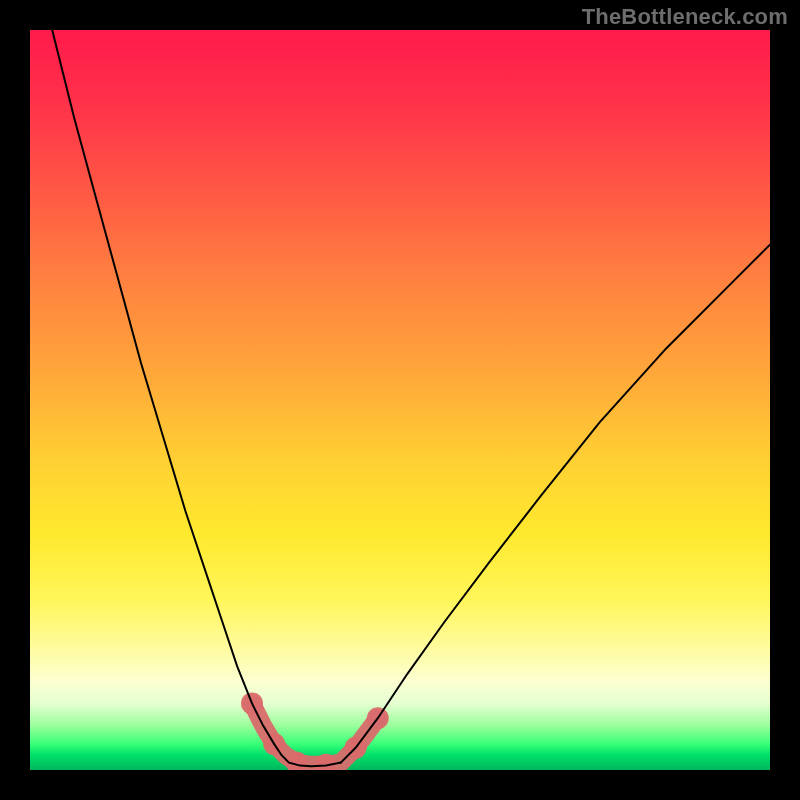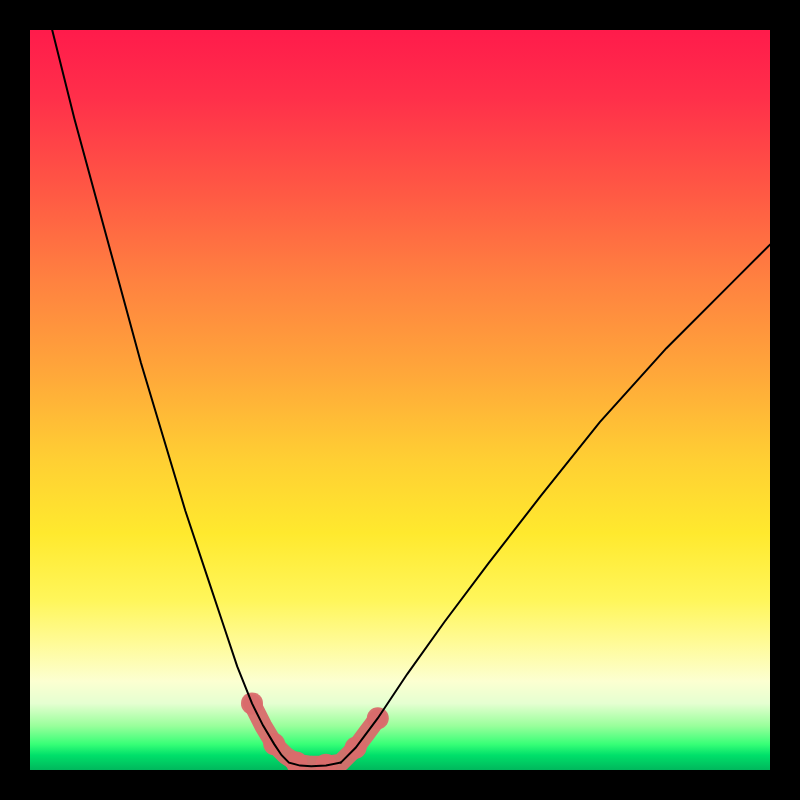--- a/index.html
+++ b/index.html
@@ -92,13 +92,14 @@
           <circle class="marker-dot" cx="244.2" cy="714.1" r="11"></circle>
           <circle class="marker-dot" cx="266.4" cy="732.6" r="11"></circle>
           <circle class="marker-dot" cx="296.0" cy="734.8" r="11"></circle>
           <circle class="marker-dot" cx="325.6" cy="717.8" r="11"></circle>
           <circle class="marker-dot" cx="347.8" cy="688.2" r="11"></circle>
         </g>
       <path id="left-curve" class="curve" d="M22.2 0.0 L44.4 88.8 L66.6 170.2 L88.8 251.6 L111.0 333.0 L133.2 407.0 L155.4 481.0 L177.6 547.6 L192.4 592.0 L207.2 636.4 L222.0 673.4 L233.1 695.6 L244.2 714.1 L251.6 725.2 L259.0 732.6 L270.1 735.6 L281.2 736.3 L296.0 735.6 L310.8 732.6 "></path>
       <path id="right-curve" class="curve" d="M310.8 732.6 L325.6 717.8 L347.8 688.2 L377.4 643.8 L414.4 592.0 L458.8 532.8 L510.6 466.2 L569.8 392.2 L636.4 318.2 L703.0 251.6 L740.0 214.6 "></path>
     </svg>
   </div>
+  <div class="watermark">TheBottleneck.com</div>
 </div>
 
 </body></html>

